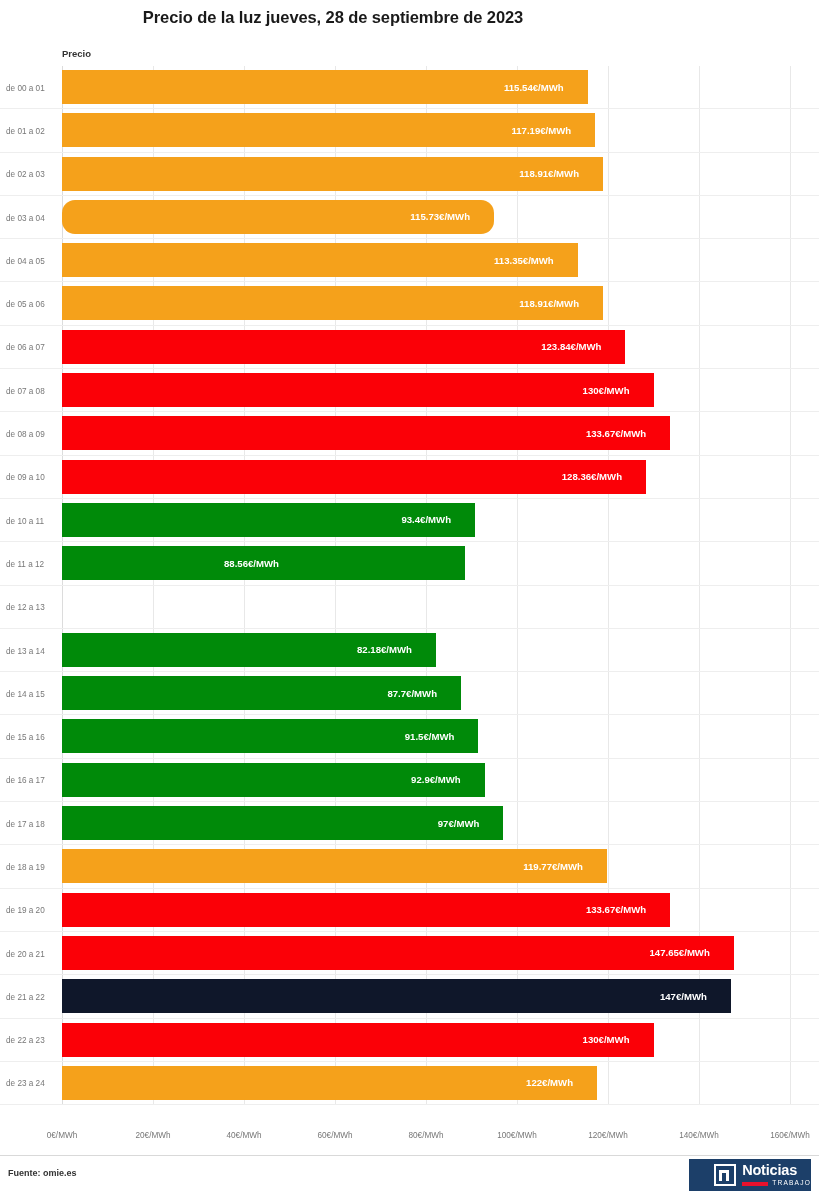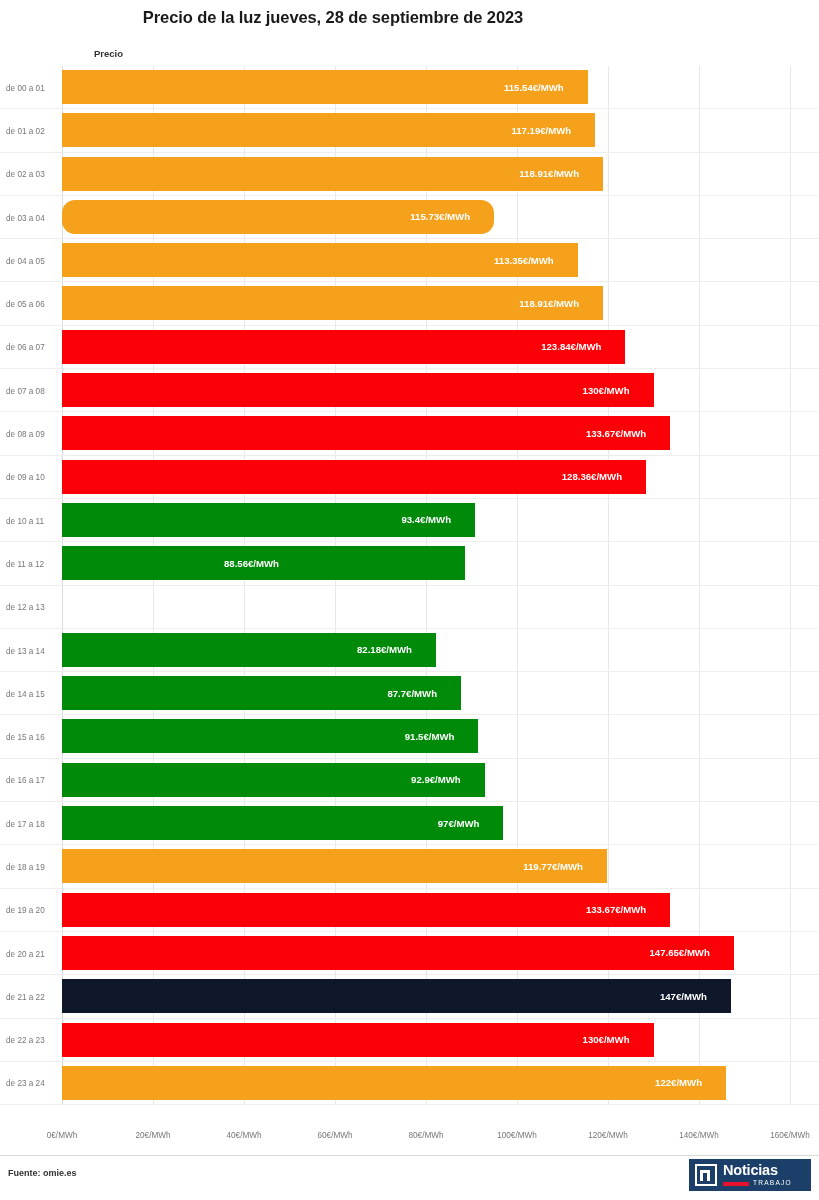--- a/index.html
+++ b/index.html
@@ -39,21 +39,20 @@
     width: 819px;
     height: 1100px;
   }
   .series-label {
     position: absolute;
     left: 62px;
     top: 8px;
     font-size: 9.5px;
     font-weight: bold;
     color: #333333;
-    margin-left: 32px;
   }
   
   #grid {
     position: absolute;
     left: 0;
     top: 0;
     width: 819px;
     height: 1065px;
   }
   .gridline {
@@ -146,20 +145,21 @@
     position: absolute;
     right: 8px;
     top: 1159px;
     width: 122px;
     height: 32px;
     background: #1c3f69;
     display: flex;
     align-items: center;
     padding-left: 6px;
     box-sizing: border-box;
+    justify-content: flex-end;
   }
   #logo-mark {
     width: 22px;
     height: 22px;
     border: 2px solid #ffffff;
     box-sizing: border-box;
     position: relative;
     margin-right: 6px;
     flex: 0 0 auto;
   }
@@ -379,21 +379,21 @@
         <div class="row">
           <div class="row-sep"></div>
           <div class="row-label">de 22 a 23</div>
           <div class="bar" title="de 22 a 23 130€/MWh" style="width: 591.5px; background: rgb(251, 0, 7);">
             <span class="bar-value">130€/MWh</span>
           </div>
         </div>
         <div class="row">
           <div class="row-sep"></div>
           <div class="row-label">de 23 a 24</div>
-          <div class="bar" title="de 23 a 24 122€/MWh" style="width: 664px; background: rgb(245, 161, 27);">
+          <div class="bar" title="de 23 a 24 122€/MWh" style="width: 535px; background: rgb(245, 161, 27);">
             <span class="bar-value">122€/MWh</span>
           </div>
         </div>
       </div>
     <div id="xaxis">
         <div class="xtick" style="left: 62px;">0€/MWh</div>
         <div class="xtick" style="left: 153px;">20€/MWh</div>
         <div class="xtick" style="left: 244px;">40€/MWh</div>
         <div class="xtick" style="left: 335px;">60€/MWh</div>
         <div class="xtick" style="left: 426px;">80€/MWh</div>

